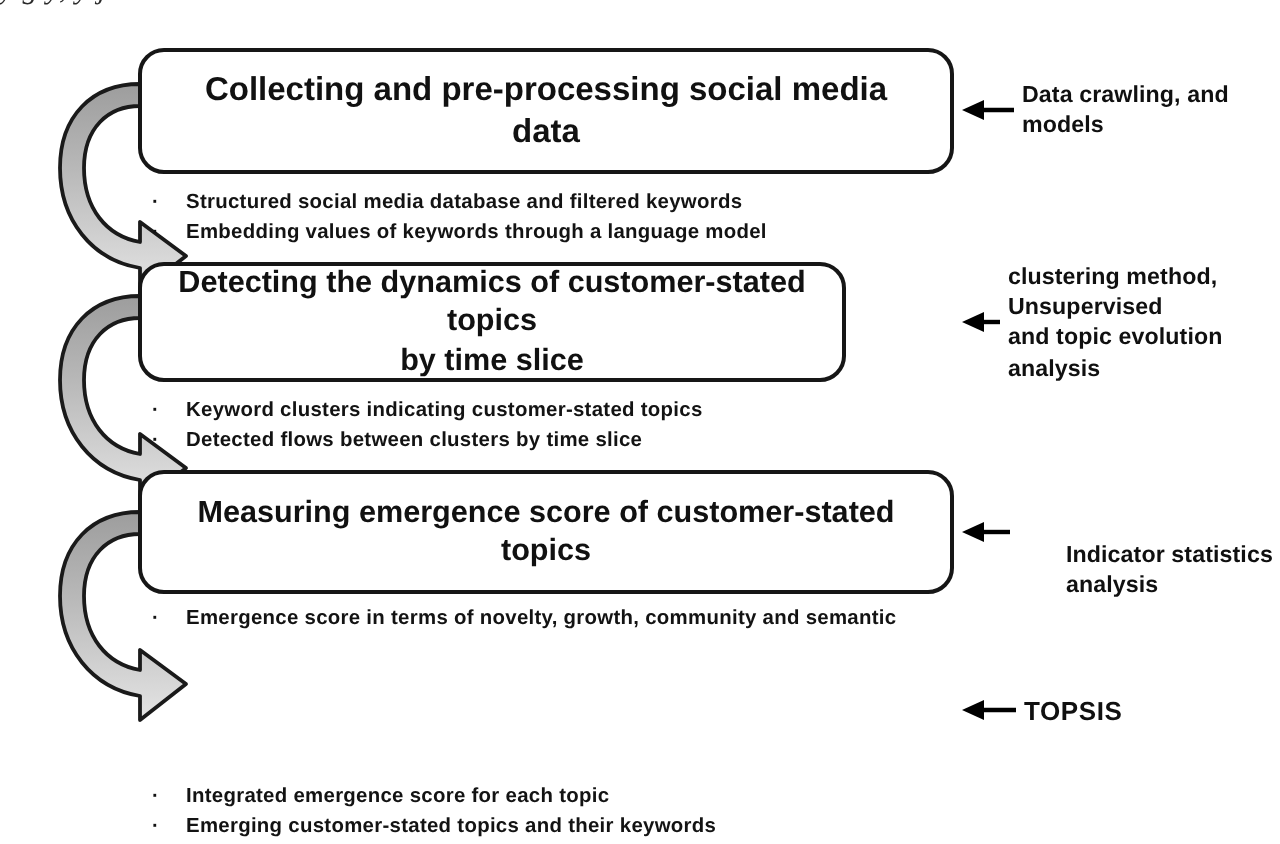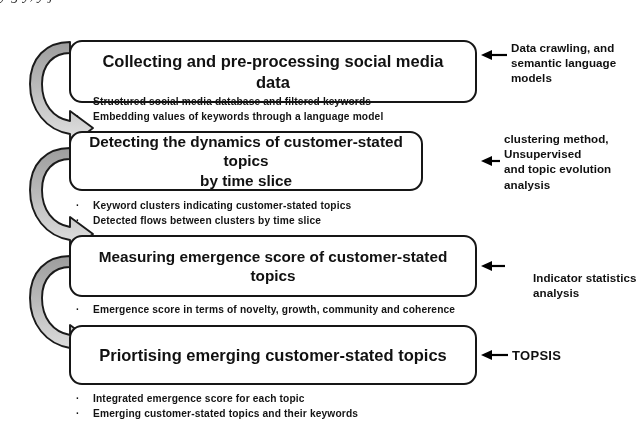--- a/index.html
+++ b/index.html
@@ -176,41 +176,38 @@
     <g>
       <line x1="505" y1="266" x2="489" y2="266" stroke="#000000" stroke-width="2.2"></line>
       <polygon points="481,266 492,261 492,271" fill="#000000"></polygon>
     </g>
     <g>
       <line x1="508" y1="355" x2="489" y2="355" stroke="#000000" stroke-width="2.2"></line>
       <polygon points="481,355 492,350 492,360" fill="#000000"></polygon>
     </g>
   </svg>
 
-  <div class="pbox" style="left:69px; top:24px; width:408px; height:63px; font-size:16.5px;margin-top:16px;">
+  <div class="pbox" style="left:69px; top:24px; width:408px; height:63px; font-size:16.5px;">
     <span>Collecting and pre-processing social media data</span>
   </div>
 
   <div class="pbox" style="left:69px; top:131px; width:354px; height:60px; font-size:15.3px;">
     <span>
       <span>Detecting the dynamics of customer-stated topics</span><br>
       <span>by time slice</span>
     </span>
   </div>
 
   <div class="pbox" style="left:69px; top:235px; width:408px; height:62px; font-size:15.3px;">
     <span>
       <span>Measuring emergence score of customer-stated</span><br>
       <span>topics</span>
     </span>
   </div>
 
-  <div class="pbox" style="left:69px; top:325px; width:408px; height:60px; font-size:16.5px;">
-    <span>Priortising emerging customer-stated topics</span>
-  </div>
 
   <div class="bullets" style="left:76px; top:95px;">
     <div class="bline">
       <span class="bdot">·</span>
       <span>Structured social media database and filtered keywords</span>
     </div>
     <div class="bline">
       <span class="bdot">·</span>
       <span>Embedding values of keywords through a language model</span>
     </div>
@@ -223,38 +220,37 @@
     </div>
     <div class="bline">
       <span class="bdot">·</span>
       <span>Detected flows between clusters by time slice</span>
     </div>
   </div>
 
   <div class="bullets" style="left:76px; top:303px;">
     <div class="bline">
       <span class="bdot">·</span>
-      <span>Emergence score in terms of novelty, growth, community and coherence</span>
+      <span>Emergence score in terms of novelty, growth, community and semantic</span>
     </div>
   </div>
 
   <div class="bullets" style="left:76px; top:392px;">
     <div class="bline">
       <span class="bdot">·</span>
       <span>Integrated emergence score for each topic</span>
     </div>
     <div class="bline">
       <span class="bdot">·</span>
       <span>Emerging customer-stated topics and their keywords</span>
     </div>
   </div>
 
   <div class="annot" style="left:511px; top:40px; width:128px;">
     <div>Data crawling, and</div>
-    <div>semantic language</div>
     <div>models</div>
   </div>
 
   <div class="annot" style="left:504px; top:131px; width:136px;">
     <div>clustering method,</div>
     <div>Unsupervised</div>
     <div>and topic evolution</div>
     <div>analysis</div>
   </div>
 

